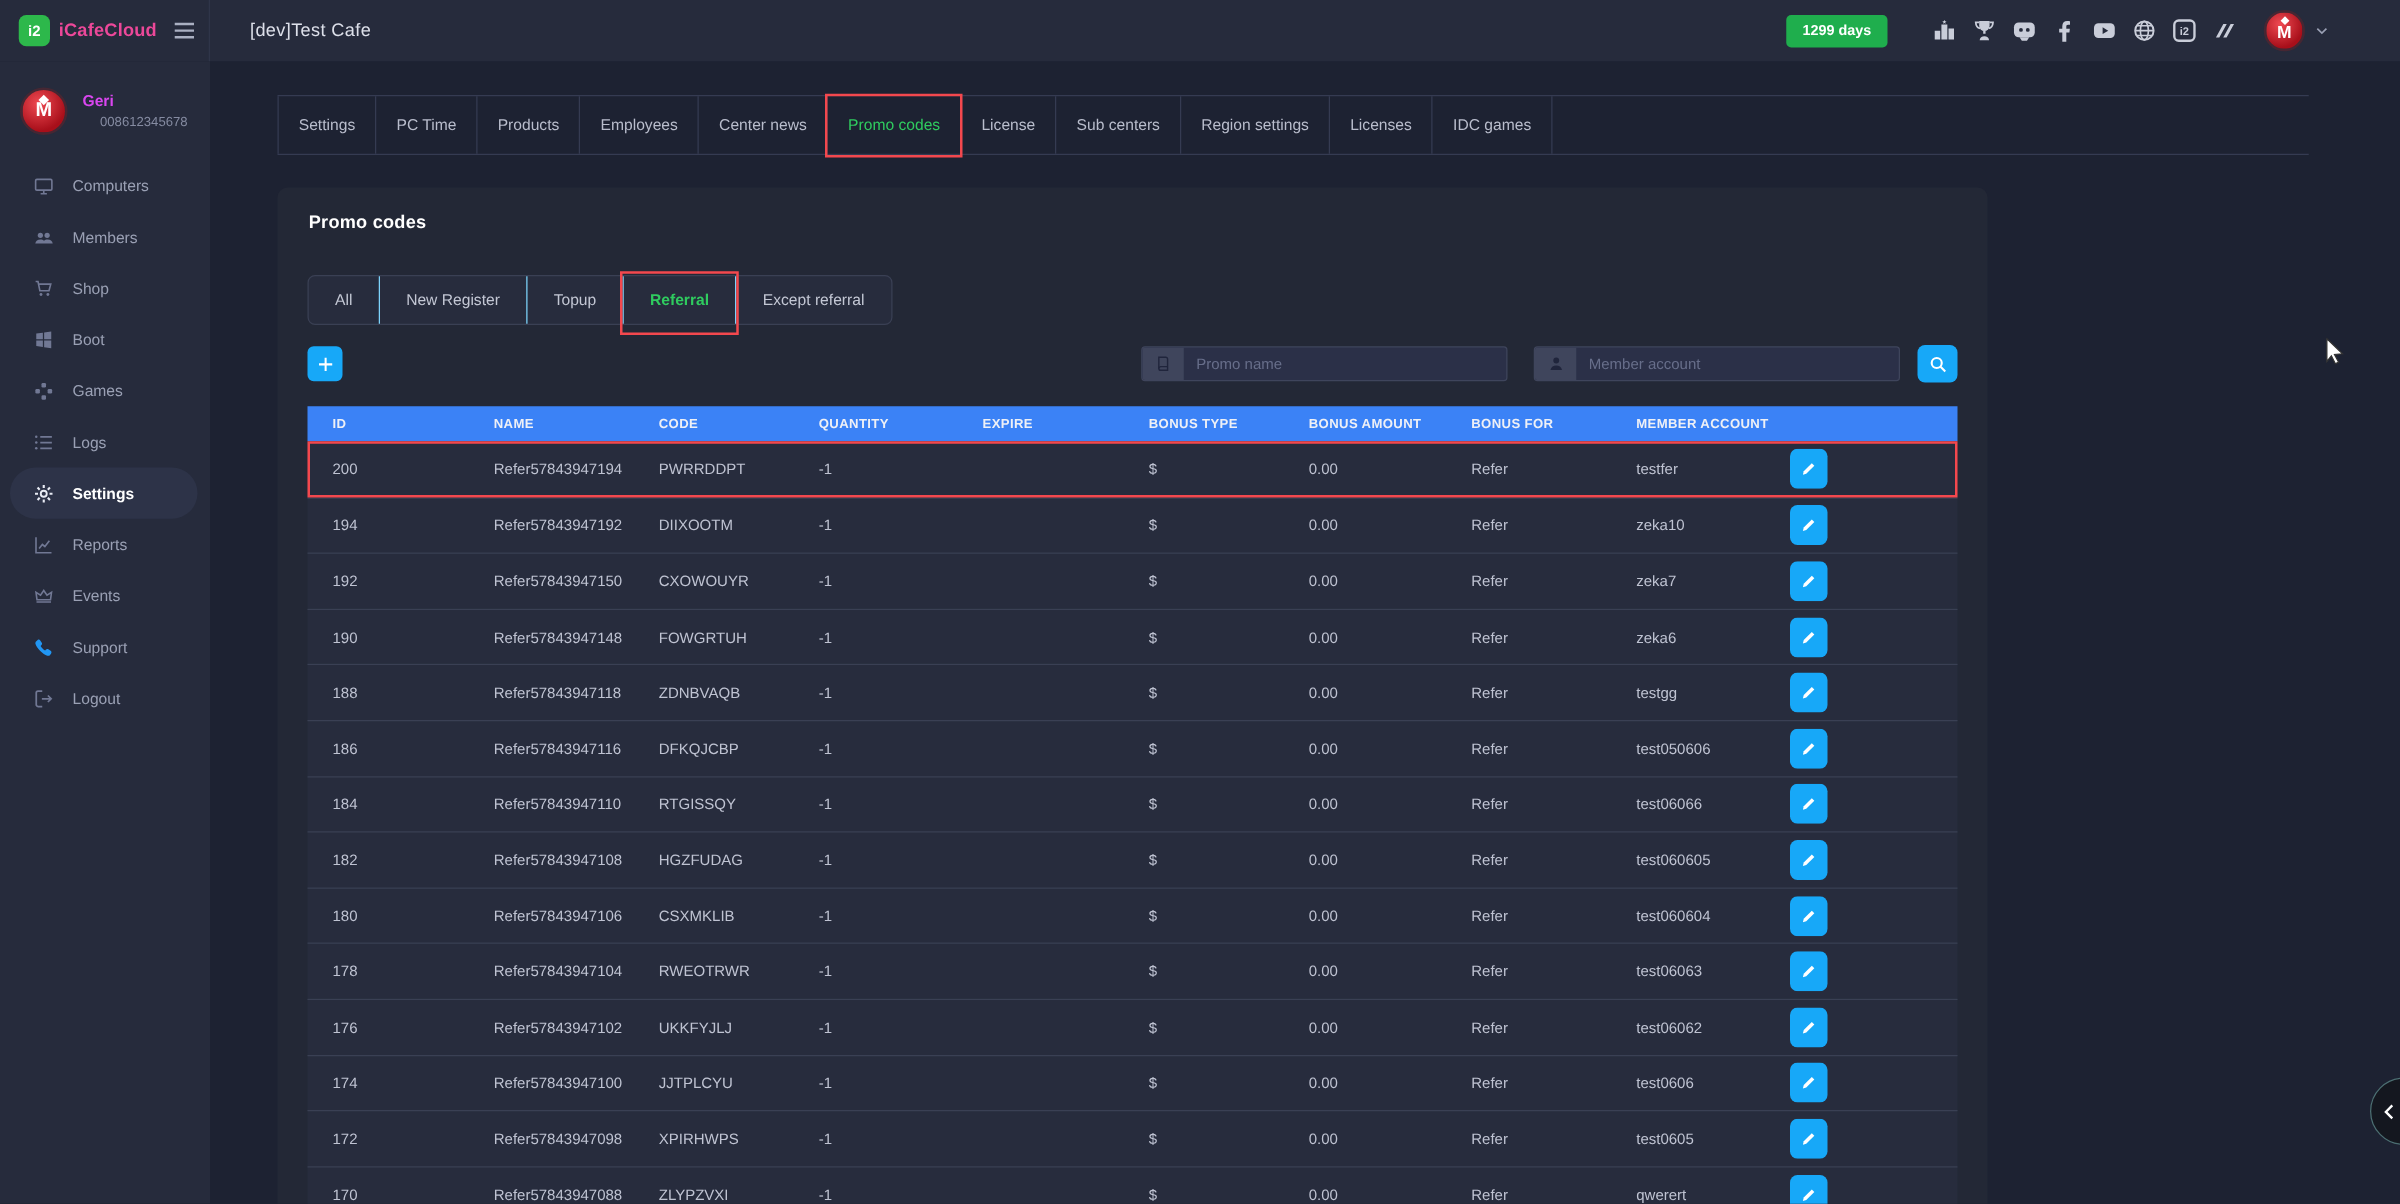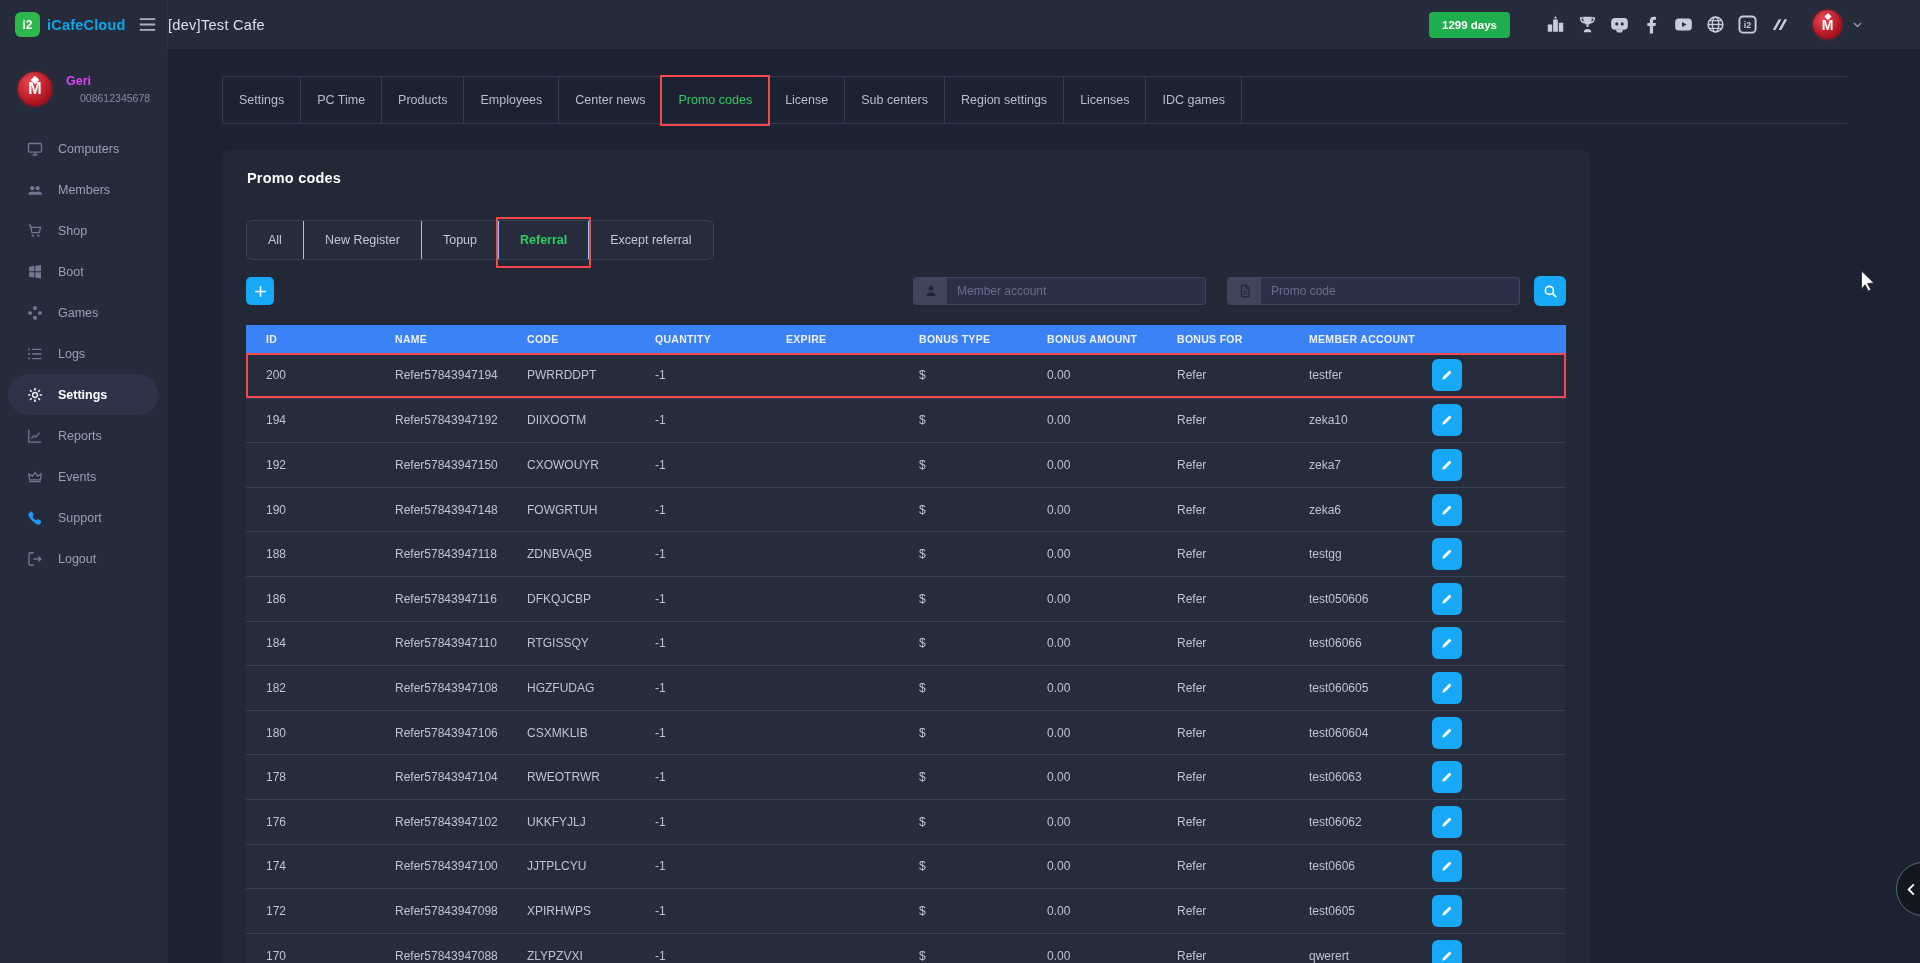--- a/index.html
+++ b/index.html
@@ -10,23 +10,23 @@
     font-family:"Liberation Sans","DejaVu Sans",sans-serif;
     color:#c3c7d4;
   }
   .ico { display:inline-flex; align-items:center; justify-content:center; }
   .ico svg { width:100%; height:100%; display:block; }
 
   
   .topbar { position:absolute; top:0; left:0; width:1920px; height:49px; background:#262b3c; display:flex; align-items:center; z-index:6; }
   .brand-sec { width:168px; height:100%; display:flex; align-items:center; padding-left:15px; border-right:1px solid #2f3549; flex:0 0 168px; }
   .brand-badge { width:25px; height:25px; border-radius:6px; background:#2db84b; color:#fff; font-size:12px; font-weight:700; display:flex; align-items:center; justify-content:center; }
-  .brand-name { color:#0ea5e9; font-weight:700; font-size:14.5px; margin-left:7px; letter-spacing:.2px; }
+  .brand-name { color:#ec4899; font-weight:700; font-size:14.5px; margin-left:7px; letter-spacing:.2px; }
   .hamburger { margin-left:auto; margin-right:10px; width:19px; height:19px; color:#aab0c2; cursor:pointer; }
-  .topbar-title { font-size:14.5px; color:#dde0ea; letter-spacing:.3px; }
+  .topbar-title { margin-left:32px; font-size:14.5px; color:#dde0ea; letter-spacing:.3px; }
   .topbar-right { margin-left:auto; display:flex; align-items:center; padding-right:56px; }
   .days-badge { background:#1fae4d; color:#fff; font-size:11.5px; font-weight:700; padding:7px 13px; border-radius:4px; margin-right:36px; cursor:pointer; }
   .tb-icons { display:flex; align-items:center; gap:13px; margin-right:22px; }
   .tb-ico { width:19px; height:19px; color:#c9cdd9; cursor:pointer; }
   .avatar { width:33px; height:33px; border-radius:50%; background:radial-gradient(circle at 38% 32%, #ef4a52, #a80f1a 70%); border:2px solid #462733; color:#fff; display:flex; align-items:center; justify-content:center; font-weight:700; font-size:14px; position:relative; cursor:pointer; }
   .avatar::before { content:""; position:absolute; top:4px; left:50%; width:5px; height:5px; background:#fff; transform:translateX(-50%) rotate(45deg); }
   .tb-chev { width:13px; height:13px; color:#9aa0b4; margin-left:7px; cursor:pointer; }
 
   
   .sidebar { position:absolute; top:49px; left:0; width:168px; height:914px; background:#262b3c; z-index:5; }
@@ -309,38 +309,37 @@
           <svg viewBox="0 0 16 16">
             <path d="M8 1.5v13M1.5 8h13" stroke="currentColor" fill="none" stroke-width="2"></path>
           </svg>
         </span>
       </div>
     <div class="search-group" id="search-group">
         <div class="inp">
        <span class="inp-ico">
             <span class="ico" style="width:14px;height:14px">
               <svg viewBox="0 0 16 16">
+                <path d="M3.5 2h6.3a1.7 1.7 0 0 1 1.7 1.7V14H5.2a1.7 1.7 0 0 1-1.7-1.7z" stroke="currentColor" fill="none" stroke-width="1.3"></path>
+                <path d="M3.5 12.3a1.7 1.7 0 0 1 1.7-1.7h6.3" stroke="currentColor" fill="none" stroke-width="1.3"></path>
+              </svg>
+            </span>
+          </span>
+       <input type="text" placeholder="Promo name" value="" style="">
+     </div>
+        <div class="inp">
+       <span class="inp-ico">
+            <span class="ico" style="width:14px;height:14px">
+              <svg viewBox="0 0 16 16">
                 <circle cx="8" cy="5" r="2.7" fill="currentColor"></circle>
                 <path d="M2.7 13.8c.6-3.1 2.7-4.3 5.3-4.3s4.7 1.2 5.3 4.3z" fill="currentColor"></path>
               </svg>
             </span>
           </span>
        <input type="text" placeholder="Member account" value="" style="">
-     </div>
-        <div class="inp">
-       <span class="inp-ico">
-            <span class="ico" style="width:14px;height:14px">
-              <svg viewBox="0 0 16 16">
-                <path d="M4 1.5h5.5l3 3v10H4z" stroke="currentColor" fill="none" stroke-width="1.3"></path>
-                <path d="M9.2 1.8v3h3" stroke="currentColor" fill="none" stroke-width="1.1"></path>
-                <path d="M6 8.2h4.5M6 10.7h4.5" stroke="currentColor" fill="none" stroke-width="1.1"></path>
-              </svg>
-            </span>
-          </span>
-       <input type="text" placeholder="Promo code" value="" style="">
      </div>
         <div class="search-btn">
           <span class="ico">
             <svg viewBox="0 0 16 16">
               <circle cx="6.8" cy="6.8" r="4.3" stroke="currentColor" fill="none" stroke-width="1.8"></circle>
               <path d="M10.1 10.1l4 4" stroke="currentColor" fill="none" stroke-width="1.8"></path>
             </svg>
           </span>
         </div>
       </div>

